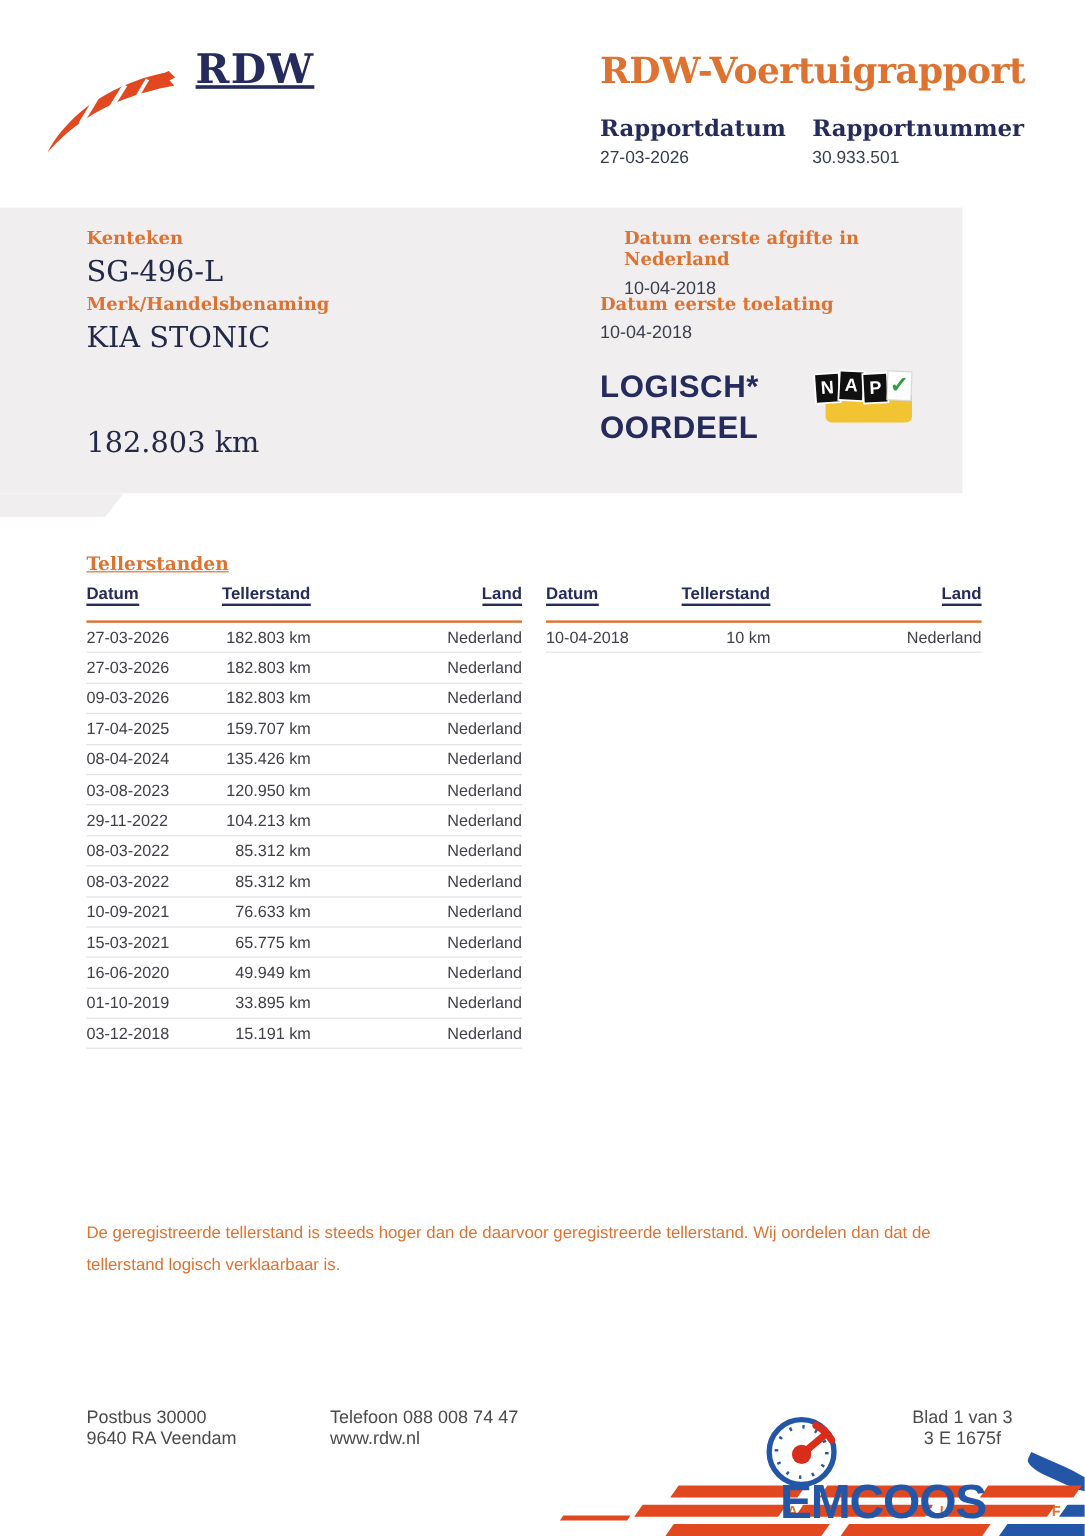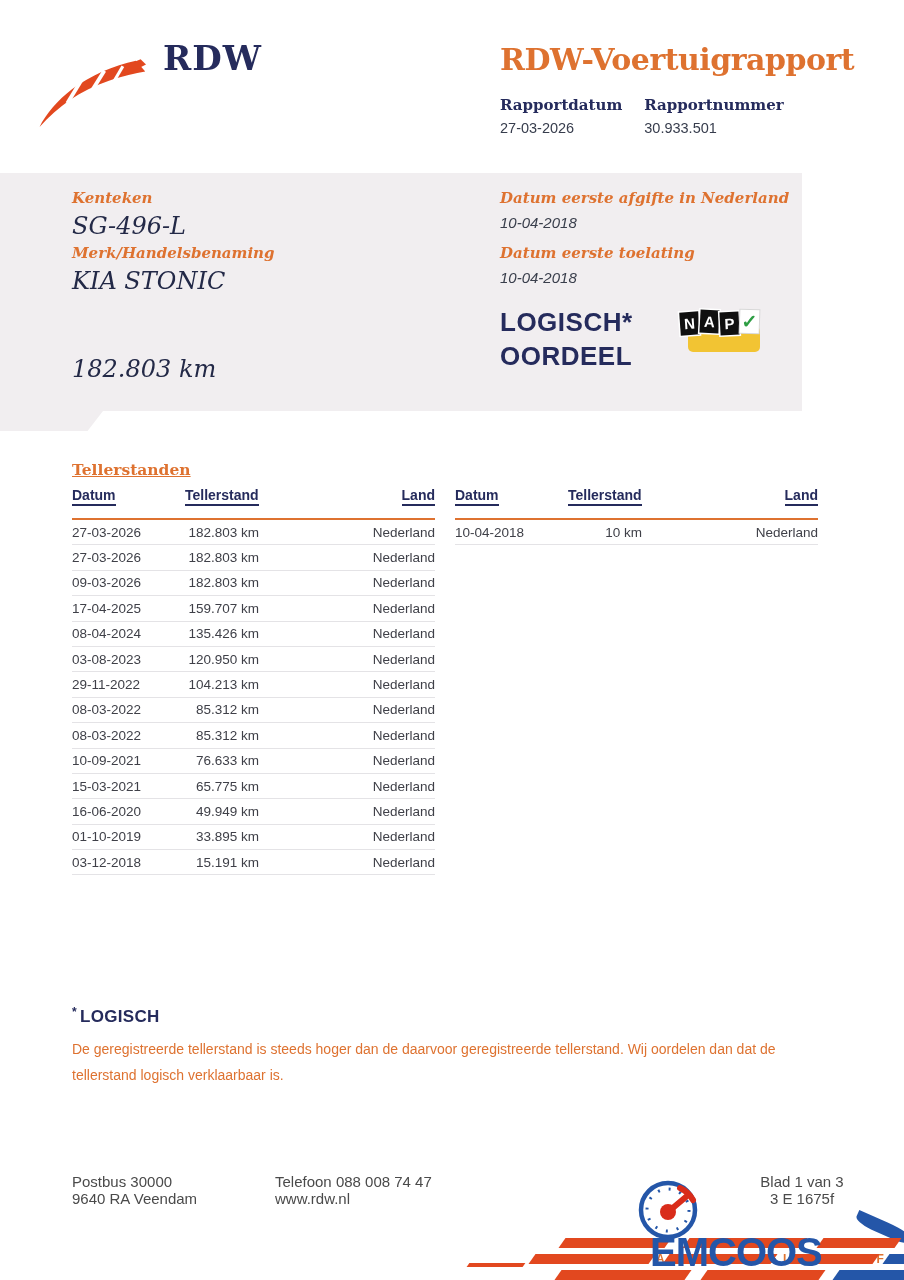--- a/index.html
+++ b/index.html
@@ -8,41 +8,41 @@
     --emcoos-blue:#2456A8; --emcoos-red:#E2481F;
     --nap-yellow:#F2C433; --nap-green:#2E9E44;
   }
   html,body{margin:0;padding:0;background:#fff;}
   .page{position:relative;width:904px;height:1280px;background:#fff;overflow:hidden;
         font-family:"Liberation Sans",sans-serif;}
 
   
   .rdw-logo-icon{position:absolute;left:38px;top:52px;width:108px;height:80px;}
   .rdw-brand{position:absolute;left:163px;top:38px;font-family:"DejaVu Serif",serif;
-             font-weight:bold;font-size:34px;color:var(--navy);letter-spacing:1px;}
+             font-weight:bold;font-size:34px;color:var(--navy);letter-spacing:1px;text-decoration:underline;}
   .doc-title{position:absolute;left:500px;top:42px;font-family:"DejaVu Serif",serif;
              font-weight:bold;font-size:30px;color:var(--orange);letter-spacing:-0.5px;}
   .report-meta{position:absolute;left:500px;top:96px;display:flex;}
   .meta-col{margin-right:22px;}
   .meta-col.second{margin-left:0;}
-  .meta-label{font-family:"DejaVu Serif",serif;font-weight:bold;font-size:15px;color:var(--navy);}
+  .meta-label{font-family:"DejaVu Serif",serif;font-weight:bold;font-size:19px;color:var(--navy);}
   .meta-value{margin-top:6px;font-size:14.5px;color:#373D4D;}
 
   
   .panel{position:absolute;left:0;top:173px;width:802px;height:238px;background:var(--panel);}
   .panel::after{content:"";position:absolute;left:0;top:100%;width:103px;height:20px;
                 background:var(--panel);clip-path:polygon(0 0,100% 0,85% 100%,0 100%);}
-  .field{position:absolute;font-style:italic;}
+  .field{position:absolute;}
   .field .flabel{font-family:"DejaVu Serif",serif;font-weight:bold;font-size:15px;color:var(--orange);}
   .field .fvalue-big{margin-top:5px;font-family:"DejaVu Serif",serif;font-size:24px;color:#232947;}
   .field .fvalue-date{margin-top:7px;font-size:15px;color:#3A3F4C;}
   .f-kenteken{left:72px;top:16px;}
   .f-merk{left:72px;top:71px;}
   .f-teller{left:72px;top:177px;}
-  .f-afgifte{left:500px;top:16px;}
+  .f-afgifte{left:520px;top:16px;}
   .f-toelating{left:500px;top:71px;}
   .verdict{position:absolute;left:500px;top:132px;font-size:26px;line-height:34px;
            font-weight:bold;color:var(--navy);letter-spacing:0.5px;}
   
   .nap{position:absolute;left:678px;top:136px;width:88px;height:46px;}
   .nap-yellow{position:absolute;left:10px;top:17px;width:72px;height:26px;
               background:var(--nap-yellow);border-radius:5px;}
   .nap-tile{position:absolute;top:3px;width:19px;height:23px;background:#101010;color:#fff;
             font-weight:bold;font-size:15px;line-height:23px;text-align:center;
             box-shadow:0 0 0 1.5px #fff;}
@@ -258,21 +258,20 @@
           <div class="trow">
             <div class="tcell c0">10-04-2018</div>
             <div class="tcell c1">10 km</div>
             <div class="tcell c2">Nederland</div>
           </div>
         </div>
     </div>
   </div>
 
   <section class="note">
-    <h3><span class="ast">*</span><span>LOGISCH</span></h3>
     <p>De geregistreerde tellerstand is steeds hoger dan de daarvoor geregistreerde tellerstand. Wij oordelen dan dat de tellerstand logisch verklaarbaar is.</p>
   </section>
 
   <footer class="footer">
     <div class="foot-addr">
       <div>Postbus 30000</div>
       <div class="foot-line2">9640 RA Veendam</div>
     </div>
     <div class="foot-contact">
       <div>Telefoon 088 008 74 47</div>

